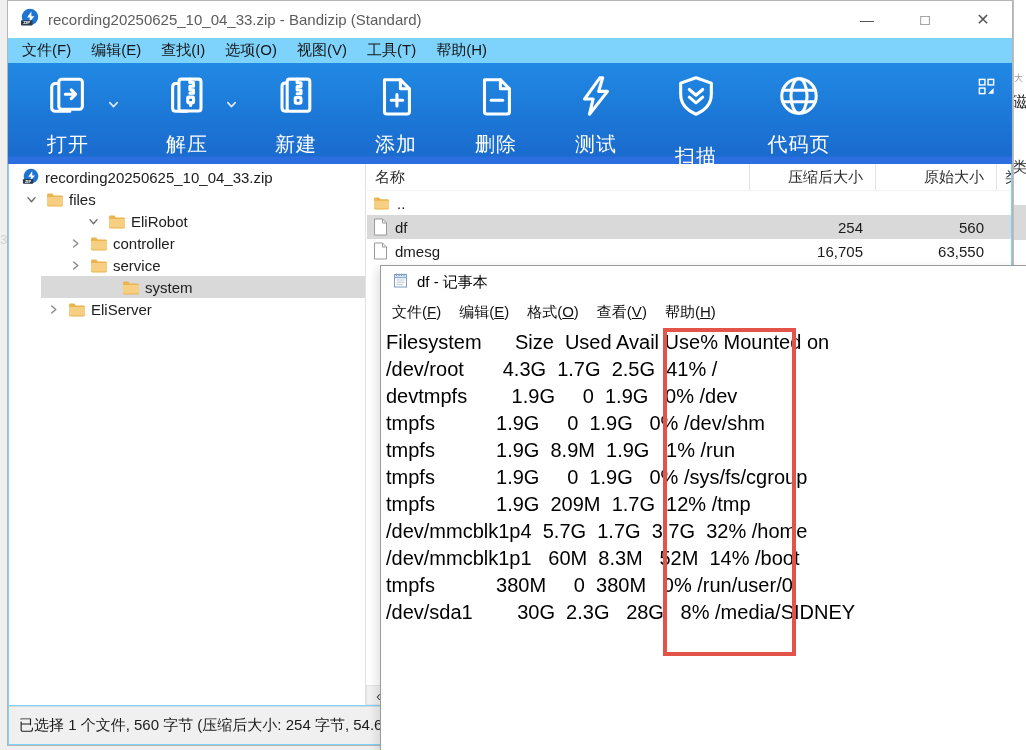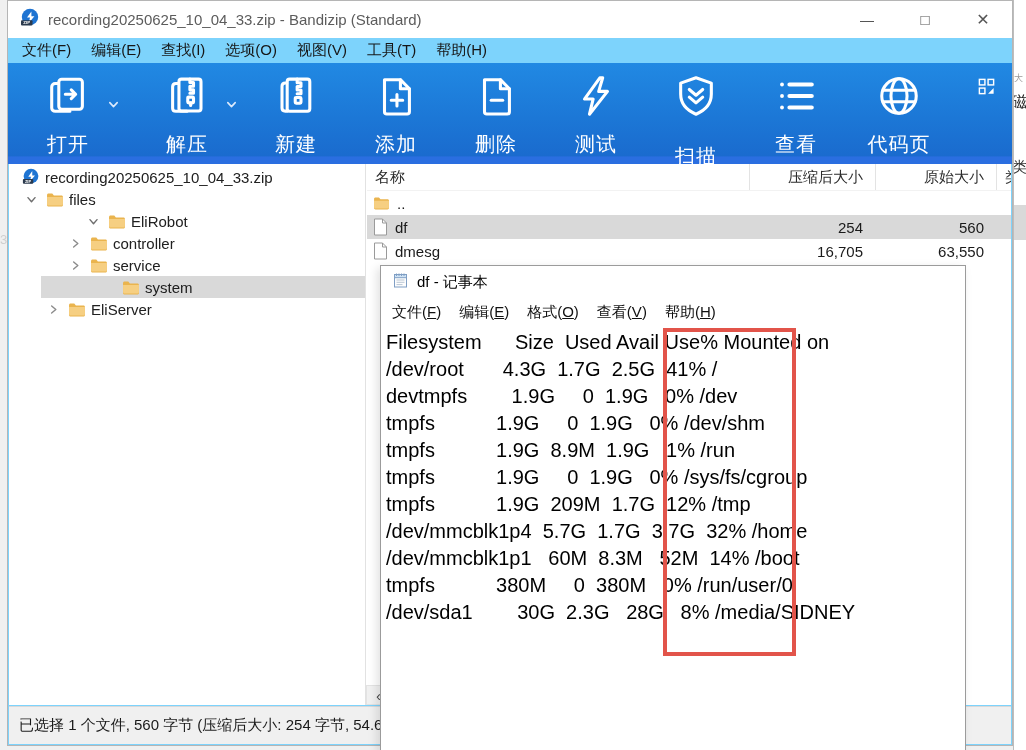--- a/index.html
+++ b/index.html
@@ -64,21 +64,21 @@
 
   .bz-hscroll { position:absolute; left:357px; top:521px; width:25px; height:20px;
                 background:#f1f1f1; border:1px solid #e3e3e3; display:flex; align-items:center;
                 justify-content:center; color:#4d4d4d; font-size:15px; }
 
   .bz-status { position:absolute; left:1px; right:1px; bottom:1px; height:38px; background:#f0f0f0;
                border-top:1px solid #d9d9d9; display:flex; align-items:center; padding-left:10px;
                font-size:15px; color:#1a1a1a; white-space:nowrap; overflow:hidden; }
 
   
-  .np { position:absolute; left:380px; top:265px; width:586px; height:486px; background:#fff;
+  .np { position:absolute; left:380px; top:265px; width:647px; height:486px; background:#fff;
         border:1px solid #9b9b9b; box-shadow:-3px 3px 9px rgba(0,0,0,.12); z-index:10; overflow:hidden; }
   .np-title { height:33px; display:flex; align-items:center; padding-left:11px; gap:8px; background:#fff; }
   .np-title-text { font-size:15px; color:#000; }
   .np-menubar { height:26px; display:flex; align-items:center; padding-left:2px; background:#fff; }
   .np-menu-item { font-size:15px; color:#111; padding:2px 9px; white-space:nowrap; }
   .np-menu-item u { text-decoration:underline; }
   .np-body { padding:4px 0 0 5px; }
   .np-line { white-space:pre; font-family:"Liberation Sans",sans-serif; font-size:20px;
              line-height:27px; color:#000; }
 
@@ -196,31 +196,20 @@
         </div>
         <div class="tb-item" style="width: 100px; gap: 12px;">
           <div class="tb-iconwrap">
             <svg width="46" height="46" viewBox="0 0 24 24" fill="none" stroke="#ffffff" stroke-width="1.6" stroke-linecap="round" stroke-linejoin="round">
               <path d="M12 2.5 20 5.3V11c0 5.5-3.4 8.6-8 10.5C7.4 19.6 4 16.5 4 11V5.3z"></path>
               <path d="M8.5 8.6 12 11.6l3.5-3"></path>
               <path d="M8.5 12.6 12 15.6l3.5-3"></path>
             </svg>
           </div>
           <div class="tb-label">扫描</div>
-        </div>
-        <div class="tb-item" style="width: 100px;">
-          <div class="tb-iconwrap">
-            <svg width="46" height="46" viewBox="0 0 24 24" fill="none" stroke="#ffffff" stroke-width="1.6" stroke-linecap="round" stroke-linejoin="round">
-              <circle cx="4.7" cy="6" r="1" fill="#fff" stroke="none"></circle>
-              <circle cx="4.7" cy="12" r="1" fill="#fff" stroke="none"></circle>
-              <circle cx="4.7" cy="18" r="1" fill="#fff" stroke="none"></circle>
-              <path d="M8.6 6h11.6M8.6 12h11.6M8.6 18h11.6" stroke-width="2.2"></path>
-            </svg>
-          </div>
-          <div class="tb-label">查看</div>
         </div>
         <div class="tb-item" style="width: 106px;">
           <div class="tb-iconwrap">
             <svg width="46" height="46" viewBox="0 0 24 24" fill="none" stroke="#ffffff" stroke-width="1.6" stroke-linecap="round" stroke-linejoin="round">
               <circle cx="12" cy="12" r="9"></circle>
               <ellipse cx="12" cy="12" rx="4.2" ry="9"></ellipse>
               <path d="M3.7 9h16.6M3.7 15h16.6"></path>
             </svg>
           </div>
           <div class="tb-label">代码页</div>

